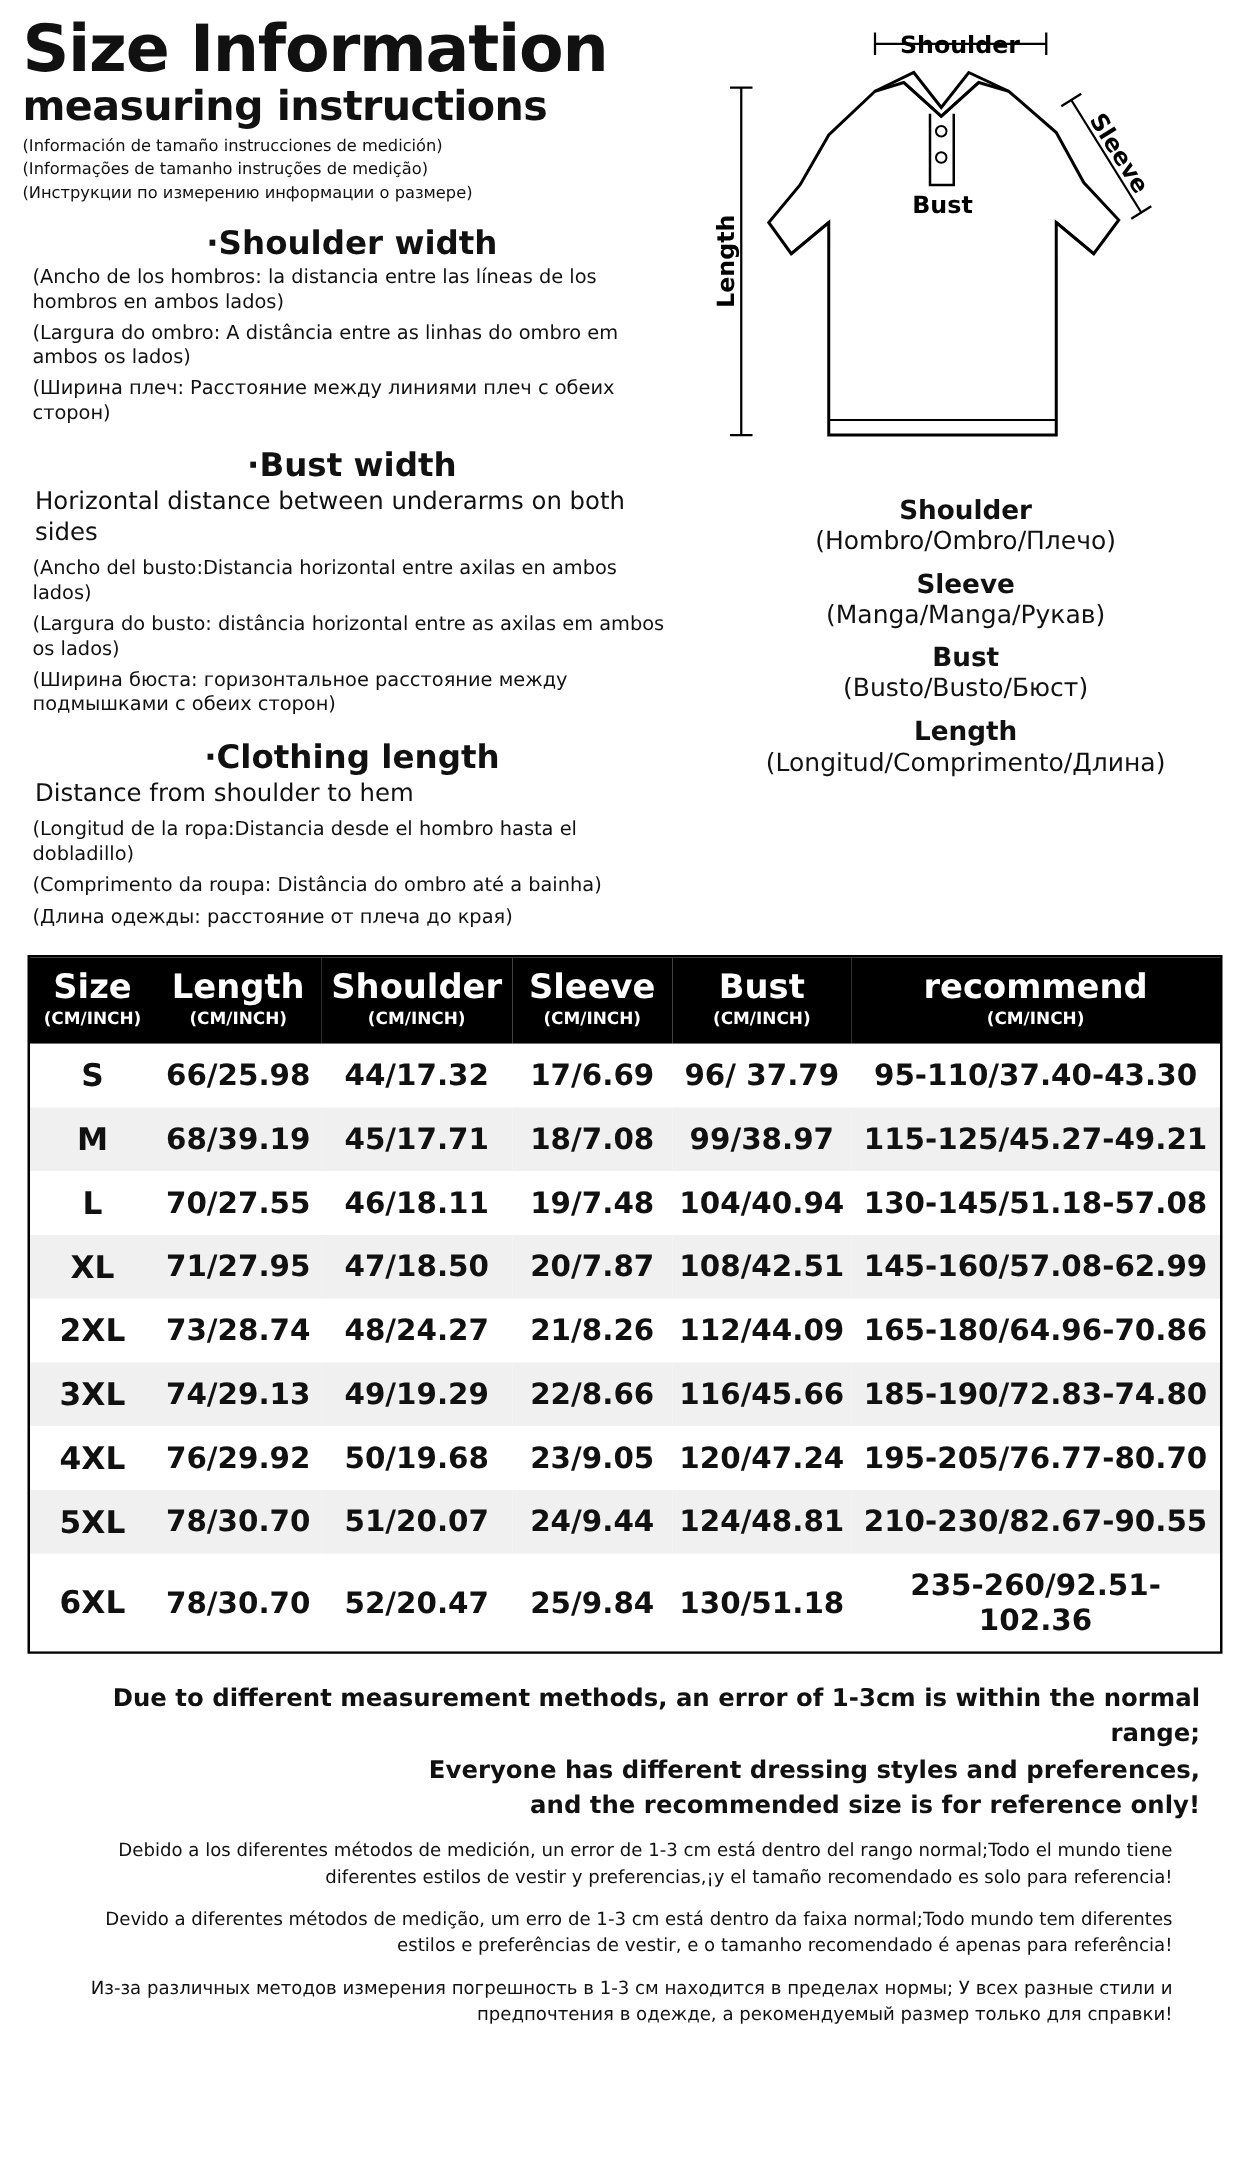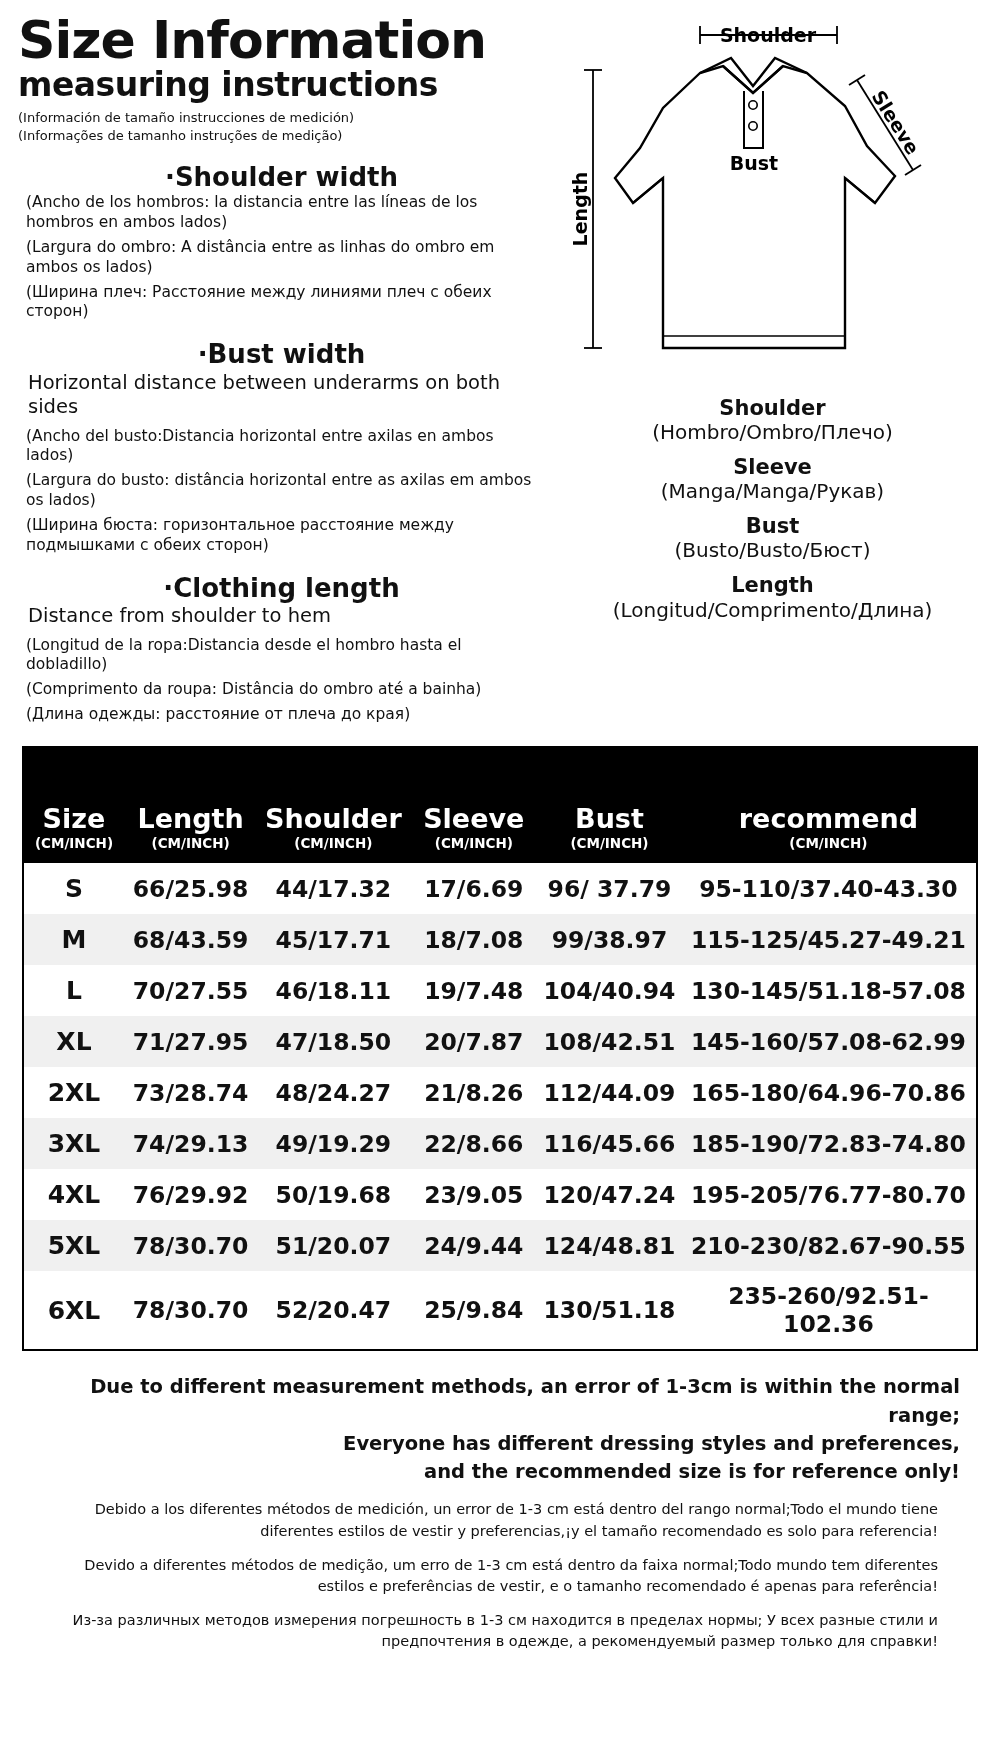--- a/index.html
+++ b/index.html
@@ -49,21 +49,21 @@
   .legend-main { font-size: 21px; font-weight: 700; line-height: 1.15; }
   .legend-sub { font-size: 20px; font-weight: 400; line-height: 1.2; }
 
   
   .table-wrap { margin: 16px 22px 0 22px; width: 956px; }
   table.size-table { border-collapse: collapse; width: 100%; table-layout: fixed; }
   table.size-table th {
     background: #000; color: #fff; text-align: center; padding: 10px 2px 12px 2px;
     font-weight: 700;
   }
-  .th-main { font-size: 27px; line-height: 1.05; display: block; margin-top: 47px; }
+  .th-main { font-size: 27px; line-height: 1.05; display: block; }
   .th-unit { font-size: 13.5px; font-weight: 700; line-height: 1.2; display: block; margin-top: 2px; }
   table.size-table td {
     text-align: center; font-size: 23.5px; font-weight: 700;
     padding: 11px 2px; color: #111;
   }
   table.size-table tr.odd td { background: #ffffff; }
   table.size-table tr.even td { background: #f0f0f0; }
   table.size-table td.size-cell { font-size: 25px; }
   .table-frame { border: 2px solid #000; }
 
@@ -77,20 +77,21 @@
 
 <div class="page">
 
   <div class="top">
 
     <div class="left-col">
       <h1 class="title">Size Information</h1>
       <h2 class="subtitle">measuring instructions</h2>
       <div class="trans-line">(Información de tamaño instrucciones de medición)</div>
       <div class="trans-line">(Informações de tamanho instruções de medição)</div>
+      <div class="trans-line">(Инструкции по измерению информации о размере)</div>
 
       <div class="section">
         <div class="sec-head">·Shoulder width</div>
         <div class="sec-trans">(Ancho de los hombros: la distancia entre las líneas de los hombros en ambos lados)</div>
         <div class="sec-trans">(Largura do ombro: A distância entre as linhas do ombro em ambos os lados)</div>
         <div class="sec-trans">(Ширина плеч: Расстояние между линиями плеч с обеих сторон)</div>
       </div>
 
       <div class="section">
         <div class="sec-head">·Bust width</div>
@@ -222,21 +223,21 @@
           <tr class="odd">
             <td class="size-cell">S</td>
             <td>66/25.98</td>
             <td>44/17.32</td>
             <td>17/6.69</td>
             <td>96/ 37.79</td>
             <td>95-110/37.40-43.30</td>
           </tr>
           <tr class="even">
             <td class="size-cell">M</td>
-            <td>68/43.59</td>
+            <td>68/39.19</td>
             <td>45/17.71</td>
             <td>18/7.08</td>
             <td>99/38.97</td>
             <td>115-125/45.27-49.21</td>
           </tr>
           <tr class="odd">
             <td class="size-cell">L</td>
             <td>70/27.55</td>
             <td>46/18.11</td>
             <td>19/7.48</td>

